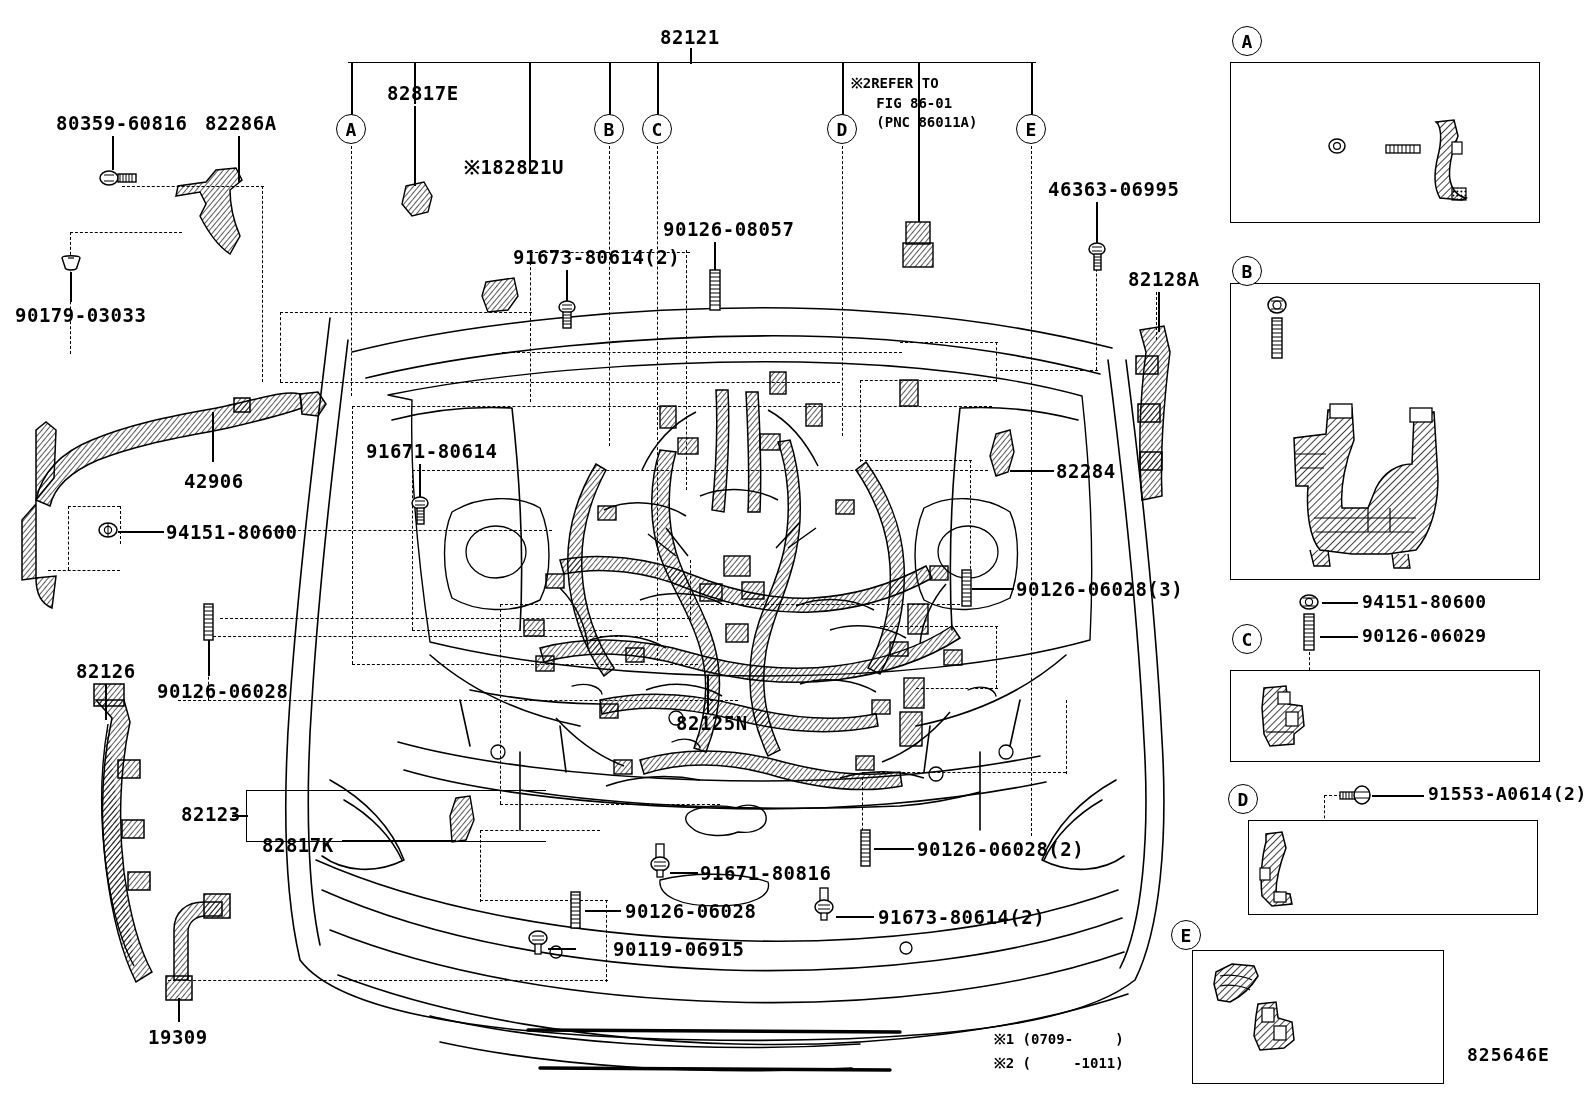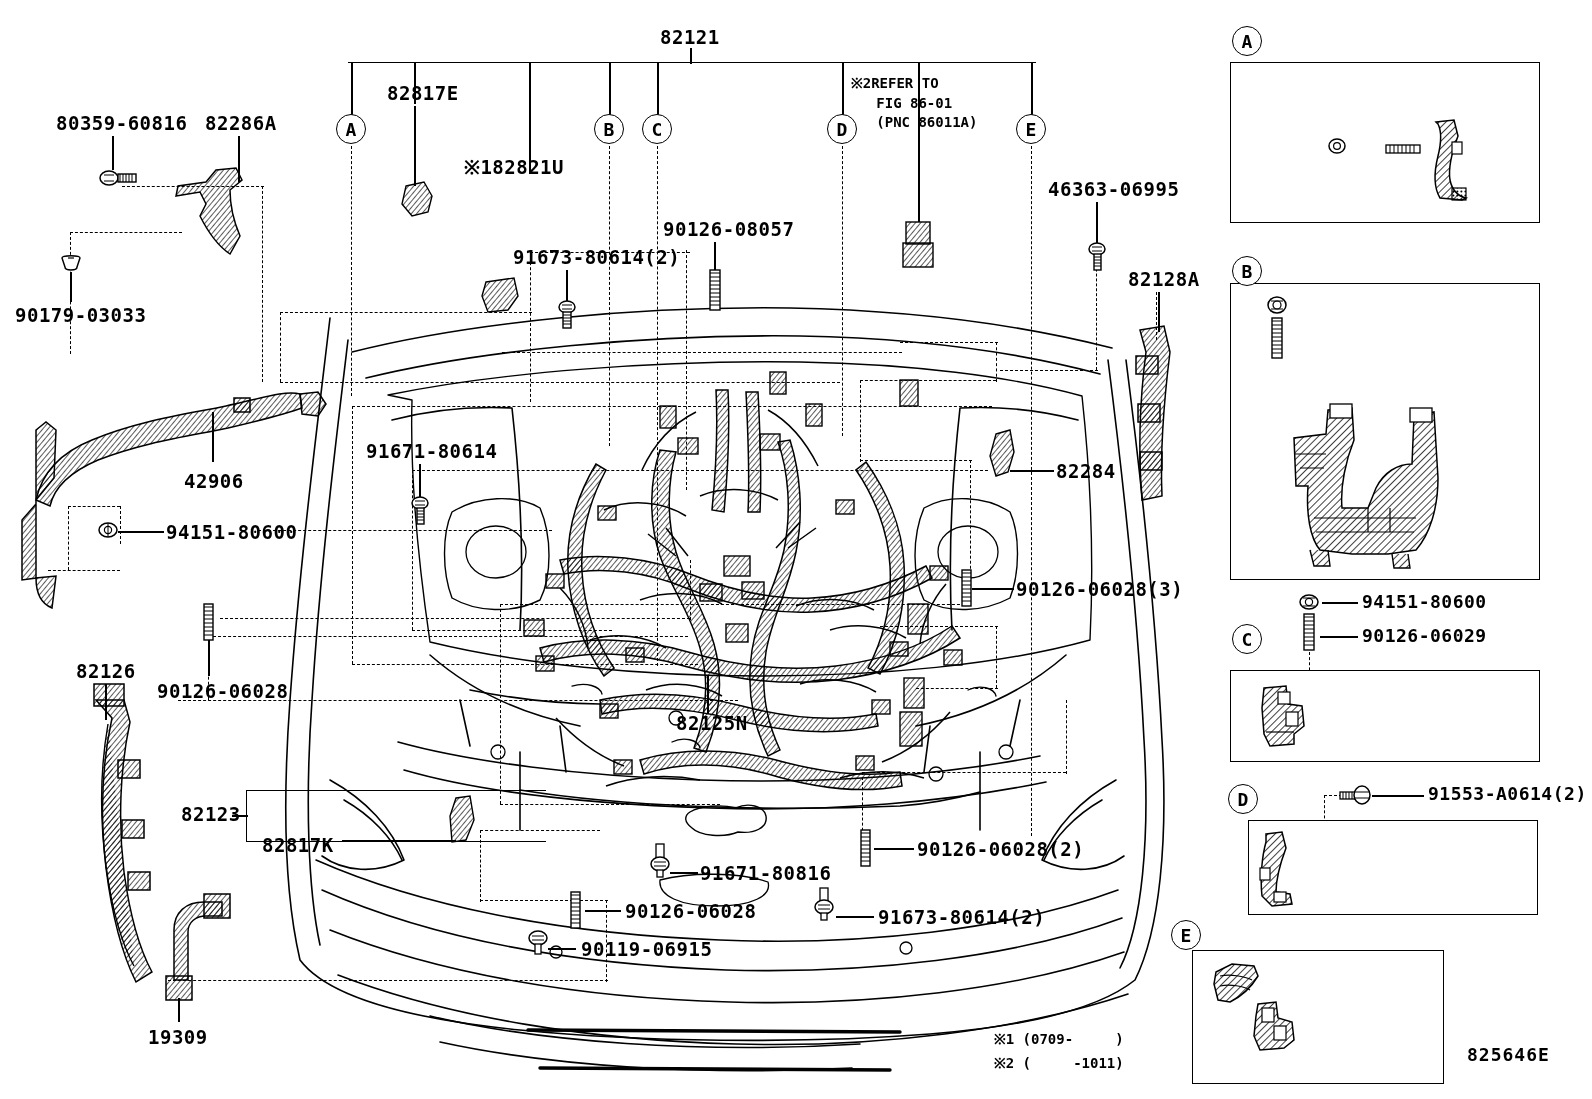--- a/index.html
+++ b/index.html
@@ -563,21 +563,21 @@
   <div class="ln h" style="left:836px;top:916px;width:38px;"></div>
   <div class="part" style="left:812px;top:888px;">
     <svg width="24" height="34">
       <rect x="8" y="0" width="8" height="14" fill="#fff" stroke="#000" stroke-width="1.3"></rect>
       <ellipse cx="12" cy="19" rx="9" ry="7" fill="#fff" stroke="#000" stroke-width="1.5"></ellipse>
       <path d="M6,17 L18,17 M6,21 L18,21" stroke="#000" stroke-width="1.1"></path>
       <rect x="9" y="25" width="6" height="7" fill="#fff" stroke="#000" stroke-width="1.3"></rect>
     </svg>
   </div>
 
-  <div class="lbl" style="left:581px;top:938px;">90119-06915</div>
+  <div class="lbl" style="left:613px;top:938px;">90119-06915</div>
   <div class="ln h" style="left:548px;top:948px;width:28px;"></div>
   <div class="part" style="left:526px;top:928px;">
     <svg width="24" height="30">
       <ellipse cx="12" cy="10" rx="9" ry="7" fill="#fff" stroke="#000" stroke-width="1.5"></ellipse>
       <path d="M6,8 L18,8 M6,12 L18,12" stroke="#000" stroke-width="1.1"></path>
       <rect x="9" y="16" width="6" height="10" fill="#fff" stroke="#000" stroke-width="1.3"></rect>
     </svg>
   </div>
 
   <div class="lbl" style="left:148px;top:1026px;">19309</div>

